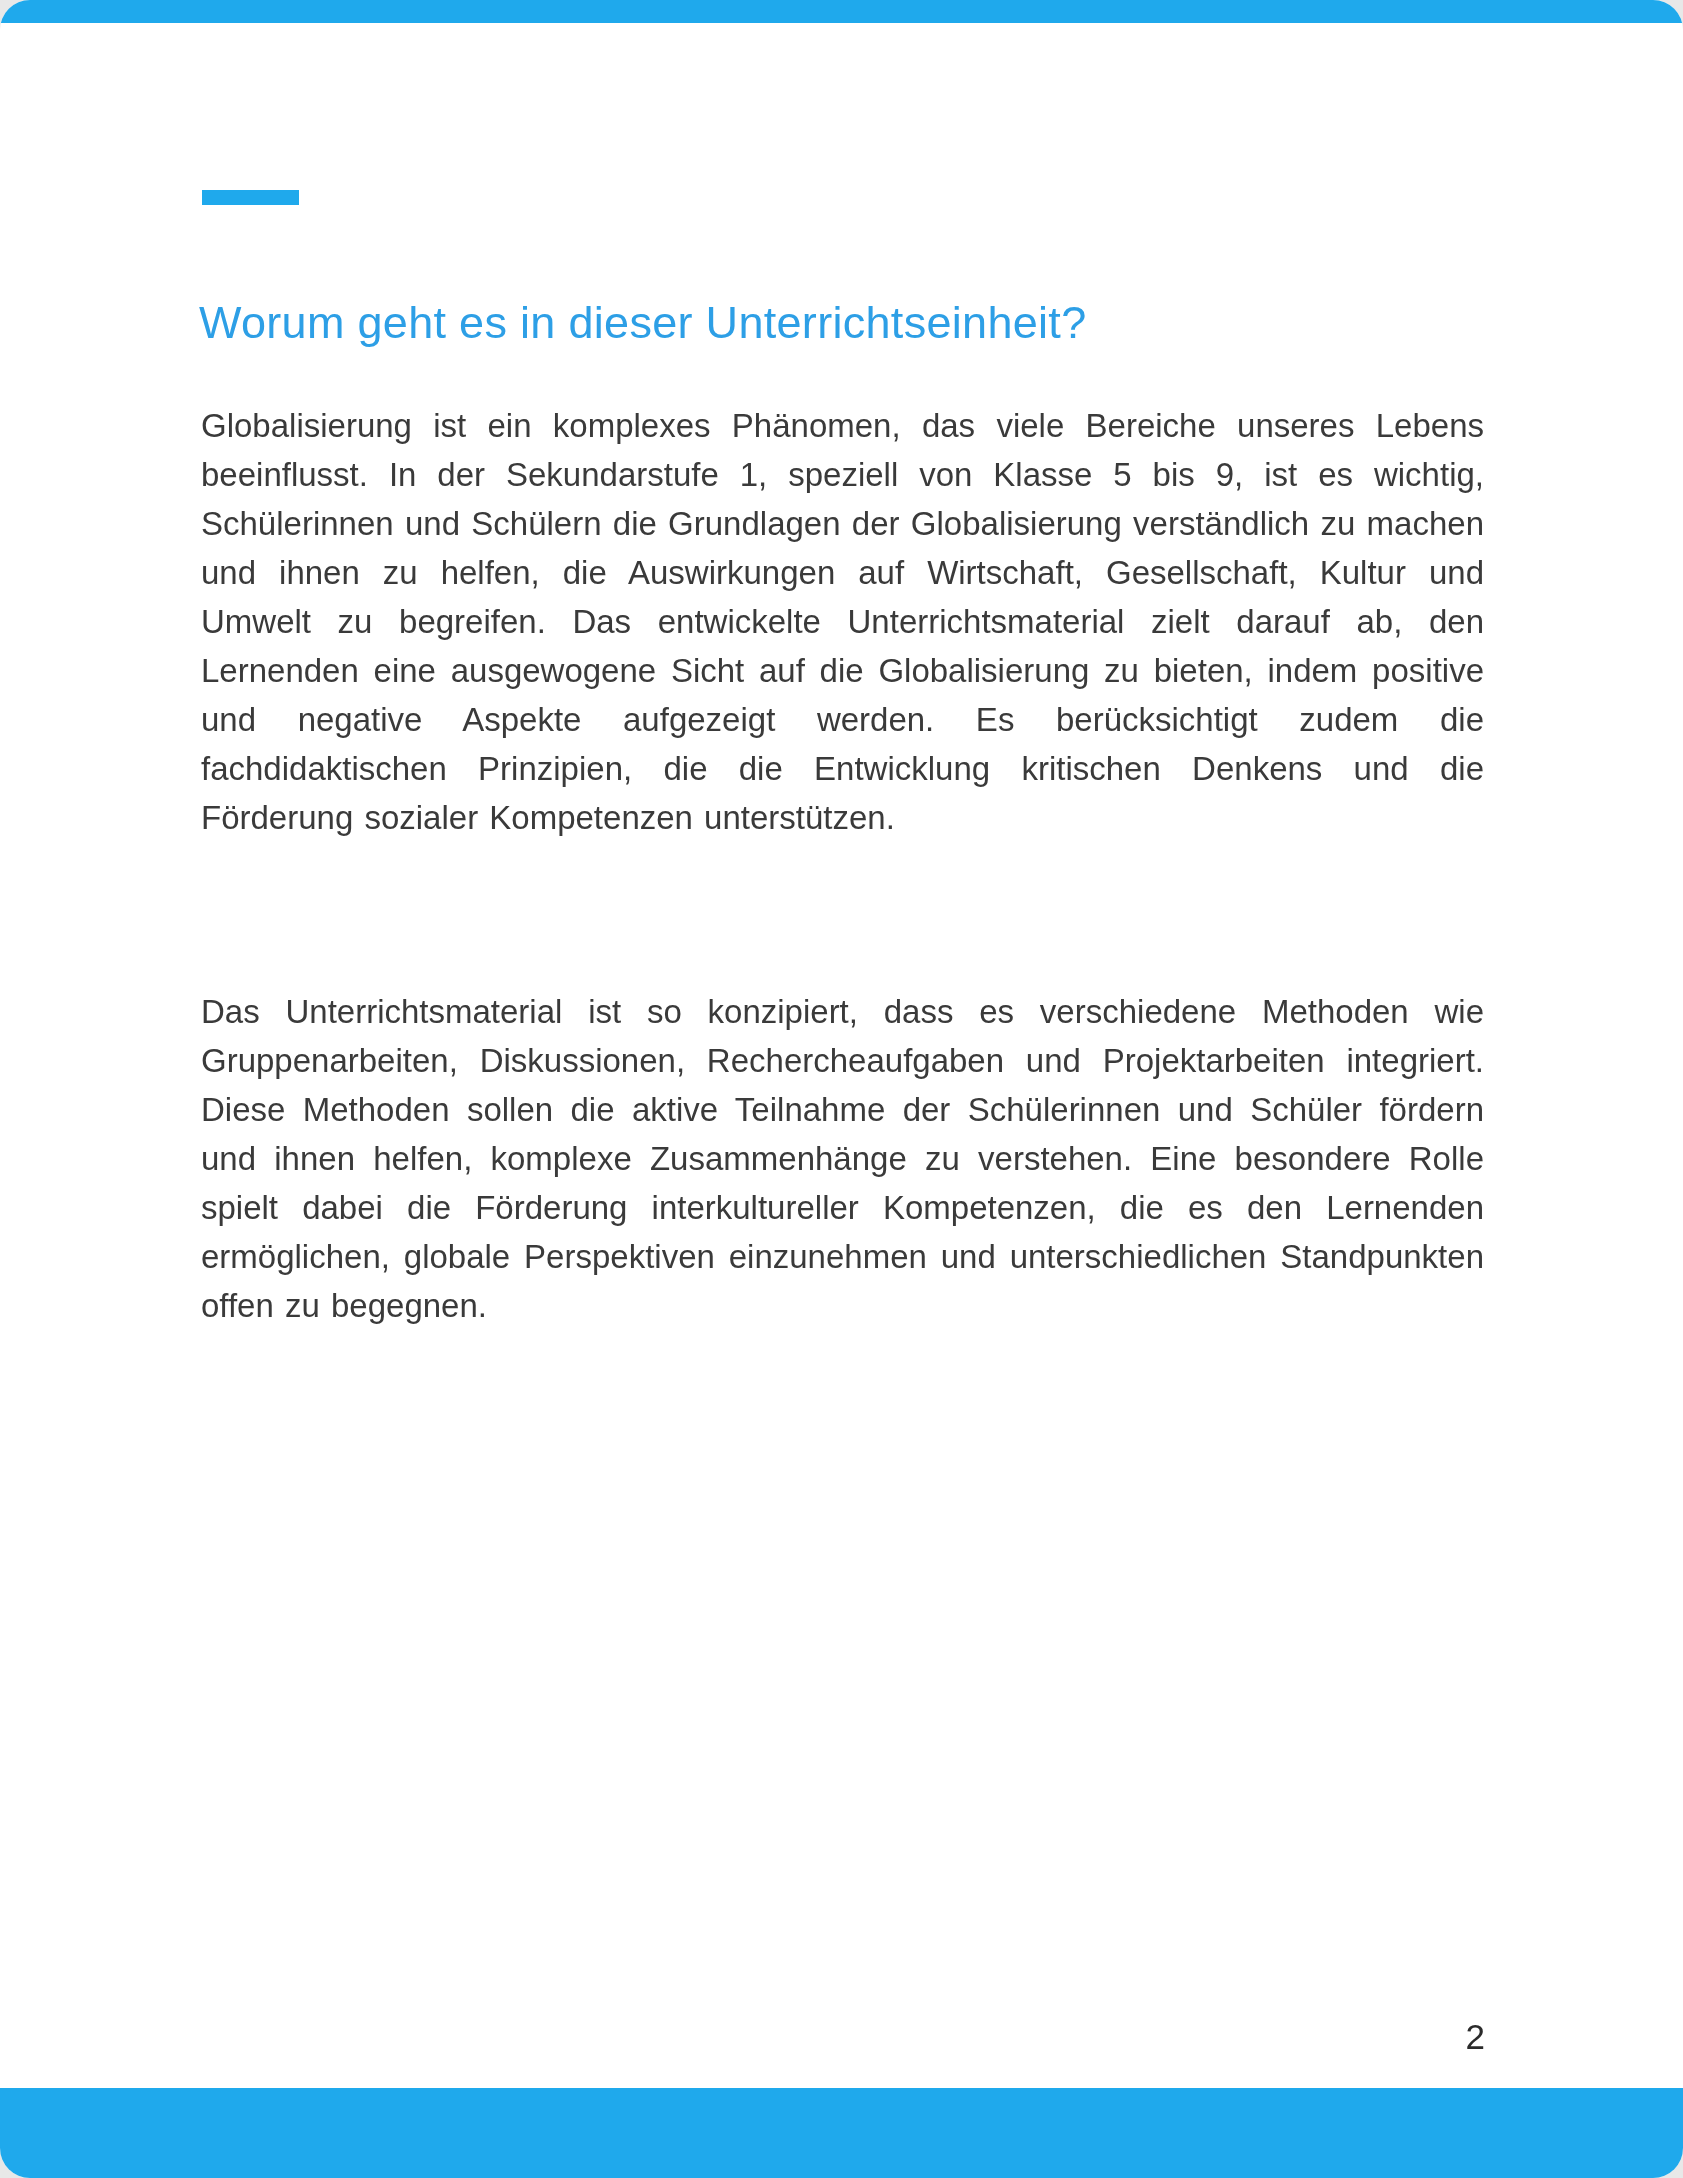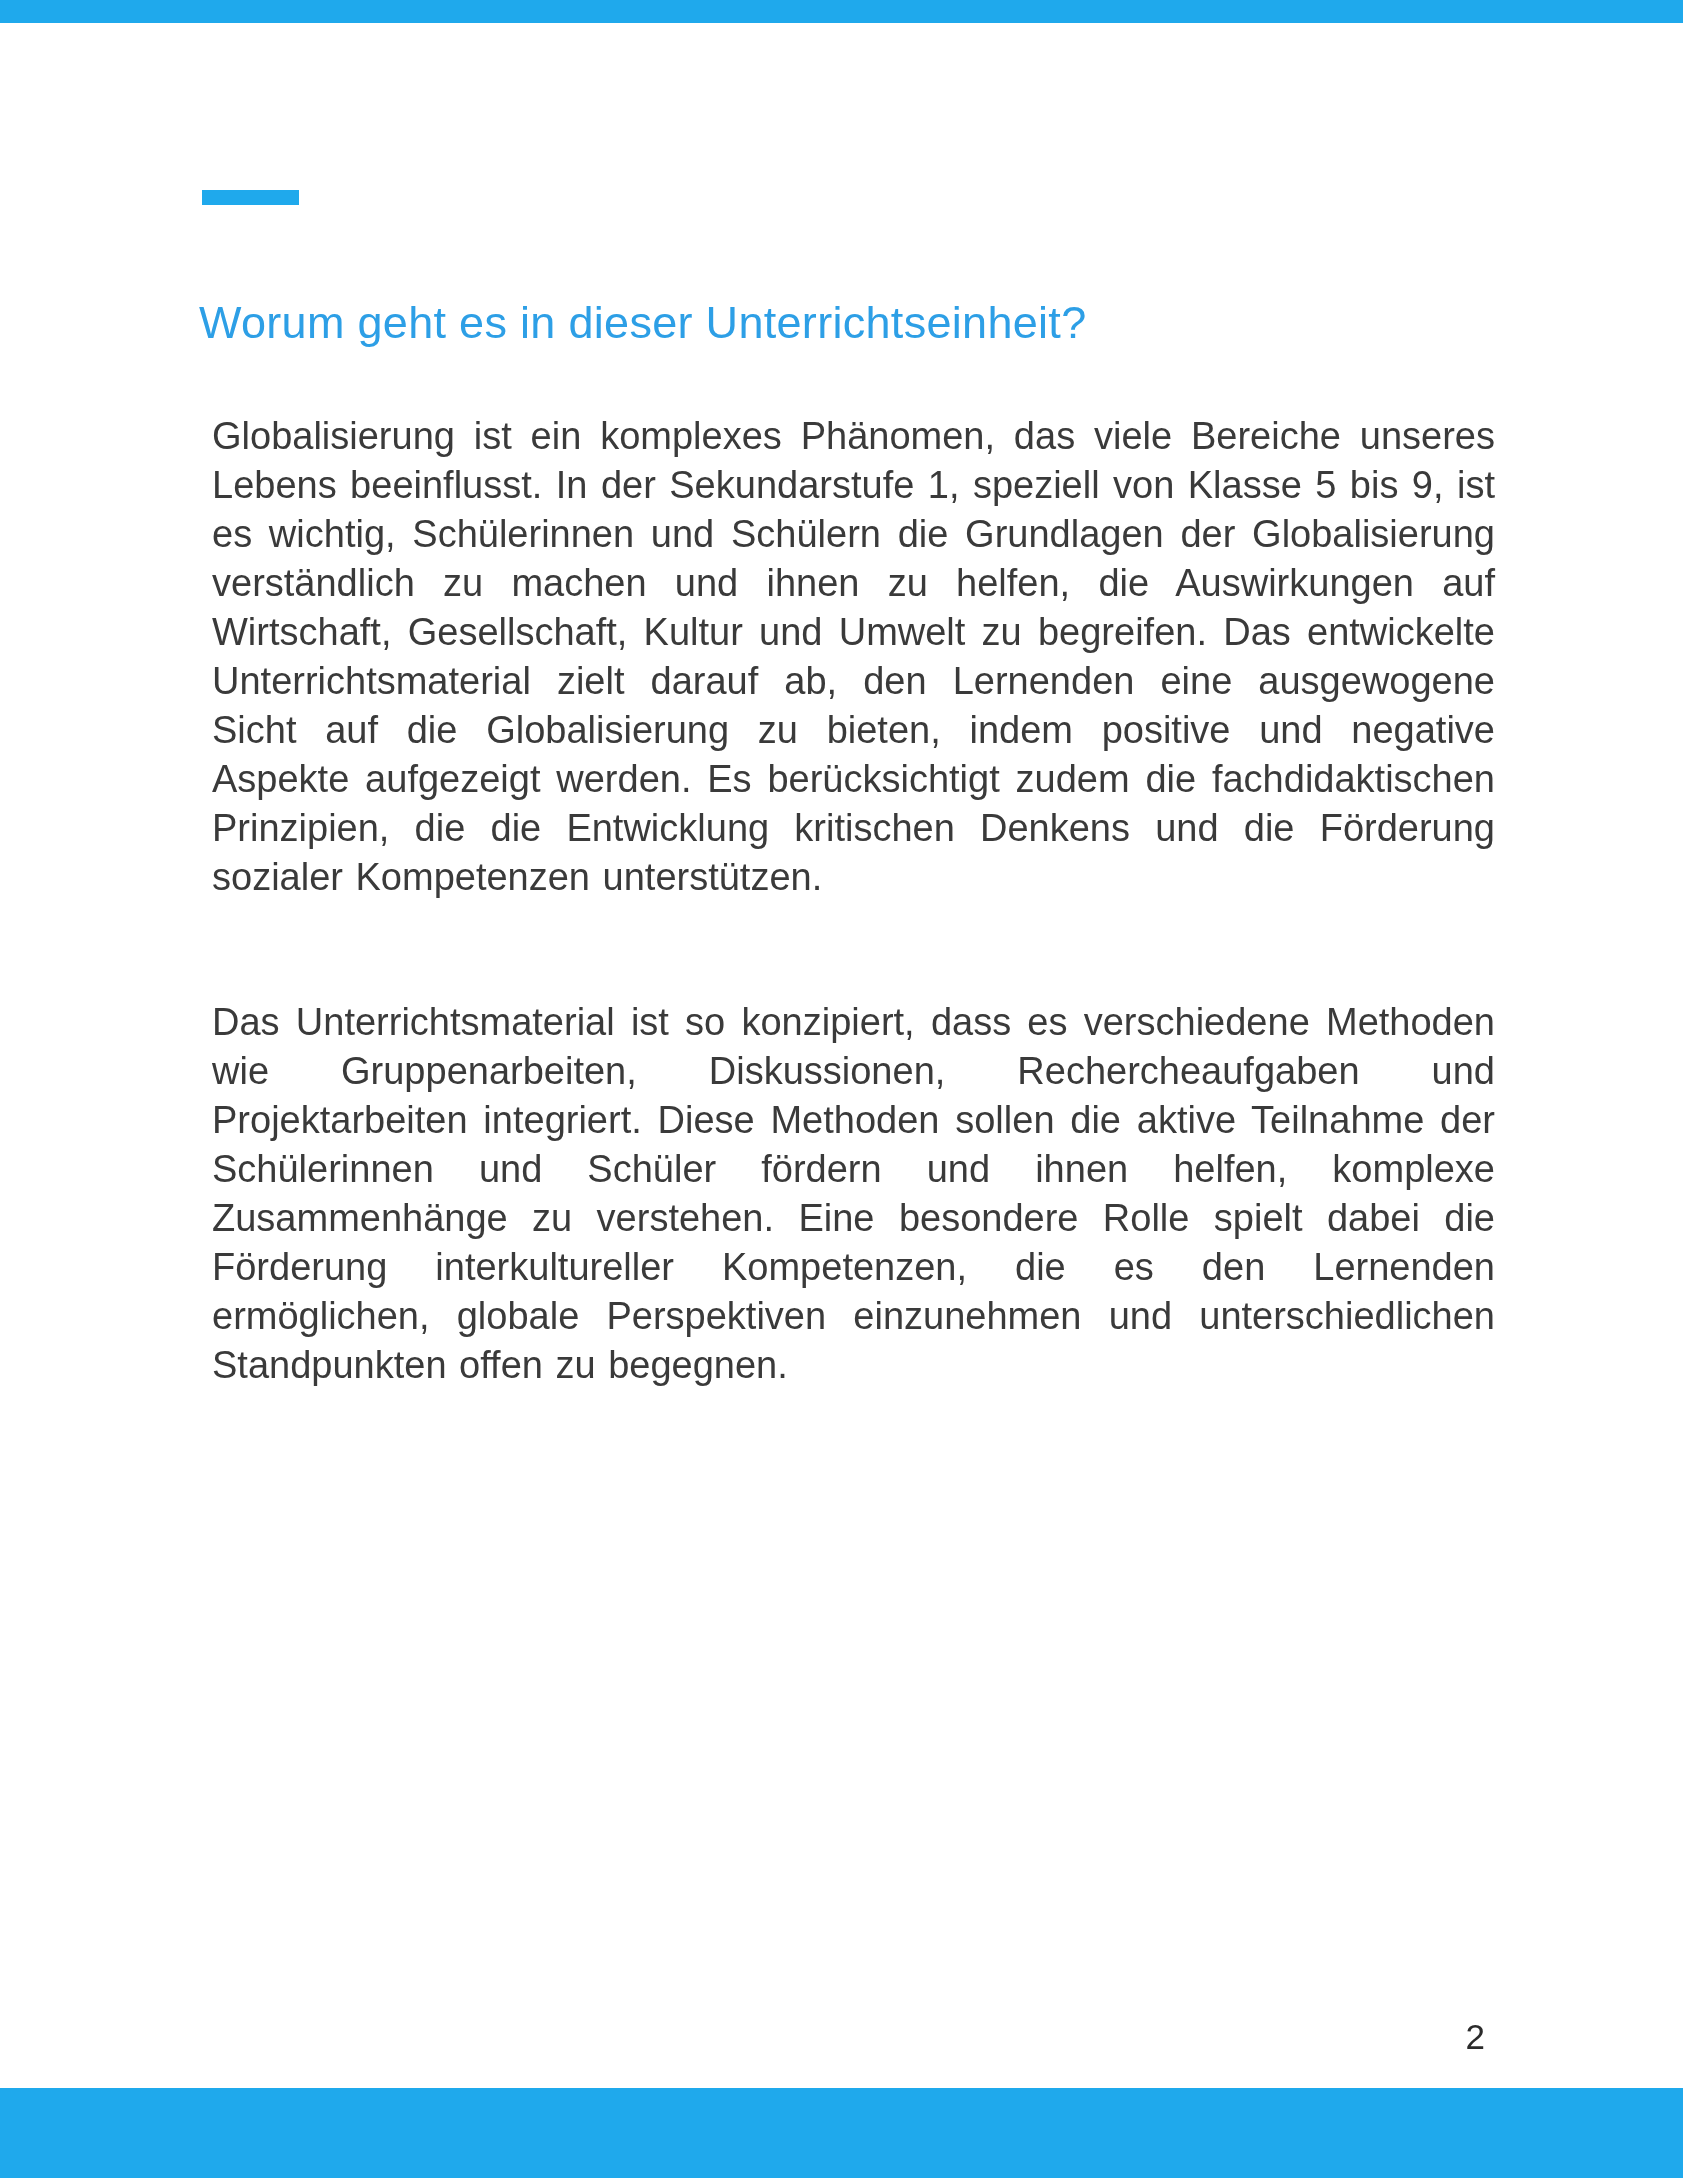--- a/index.html
+++ b/index.html
@@ -7,20 +7,21 @@
     padding: 0;
     background: #e8e8e8;
   }
   .page {
     position: relative;
     width: 1683px;
     height: 2178px;
     background: #ffffff;
     overflow: hidden;
     font-family: "Liberation Sans", sans-serif;
+    border-radius: 30px;
   }
   .top-bar {
     position: absolute;
     top: 0;
     left: 0;
     width: 1683px;
     height: 23px;
     background: var(--accent, #1fa9ec);
   }
   .bottom-bar {
@@ -48,22 +49,22 @@
     font-size: 45px;
     line-height: 51px;
     font-weight: 300;
     letter-spacing: 0.3px;
     color: var(--heading_text, #2d9fe6);
   }
   .body-text {
     position: absolute;
     left: 200px;
     width: 1283px;
-    margin: 12px;
-    font-size: 38px;
+    margin: 1px;
+    font-size: 33px;
     line-height: 49px;
     font-weight: 300;
     color: var(--body_text, #3a3a3a);
     text-align: justify;
     text-align-last: left;
     hyphens: none;
     word-spacing: 2px;
   }
   .para-1 { top: 400px; }
   .para-2 { top: 986px; }

